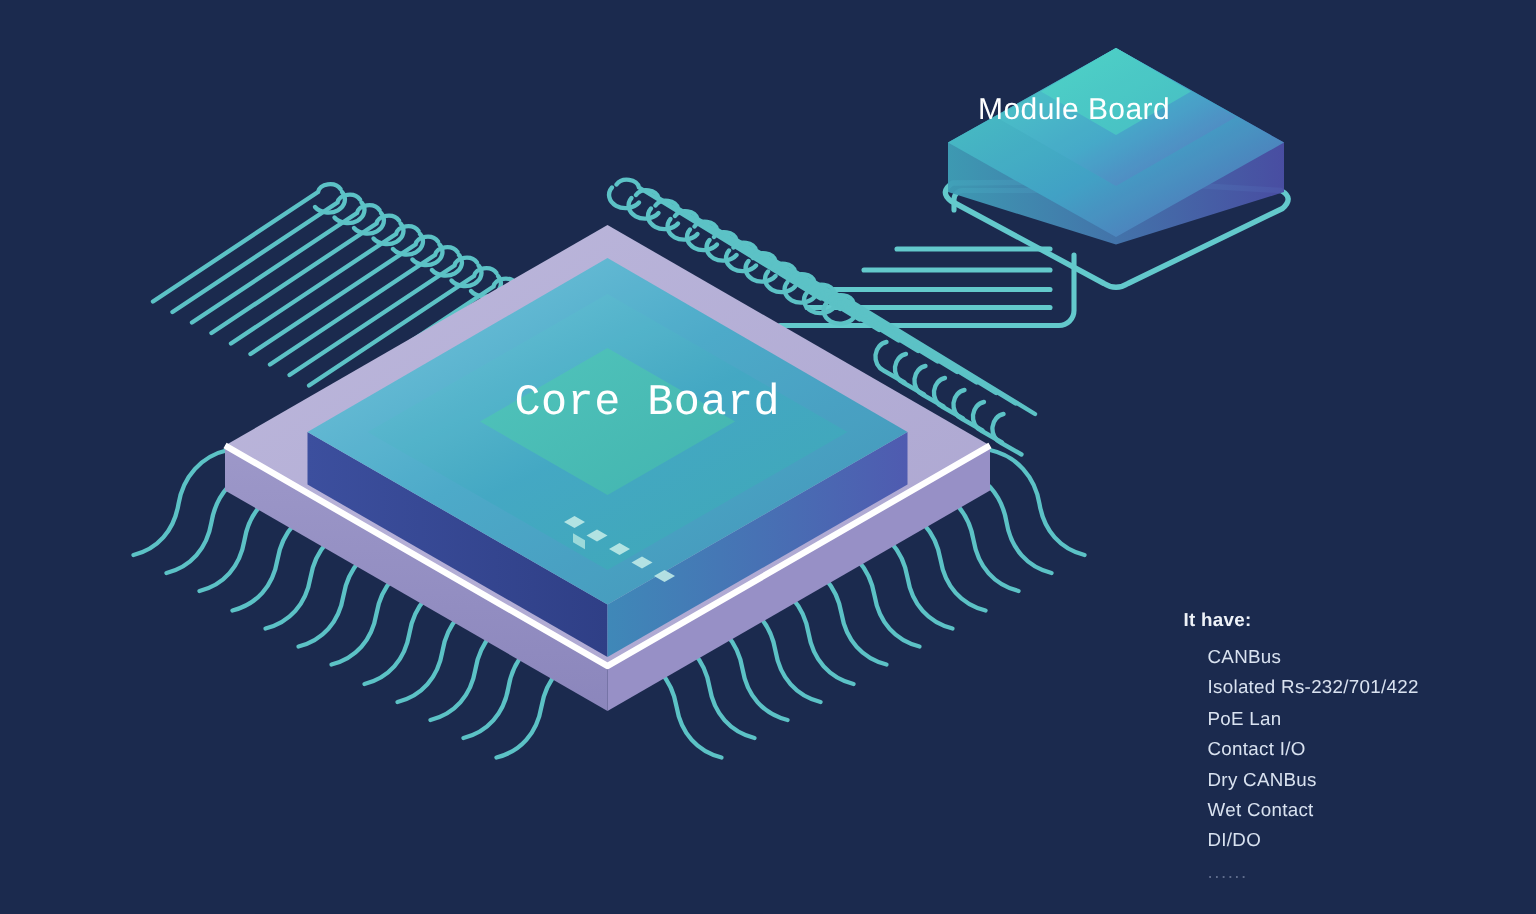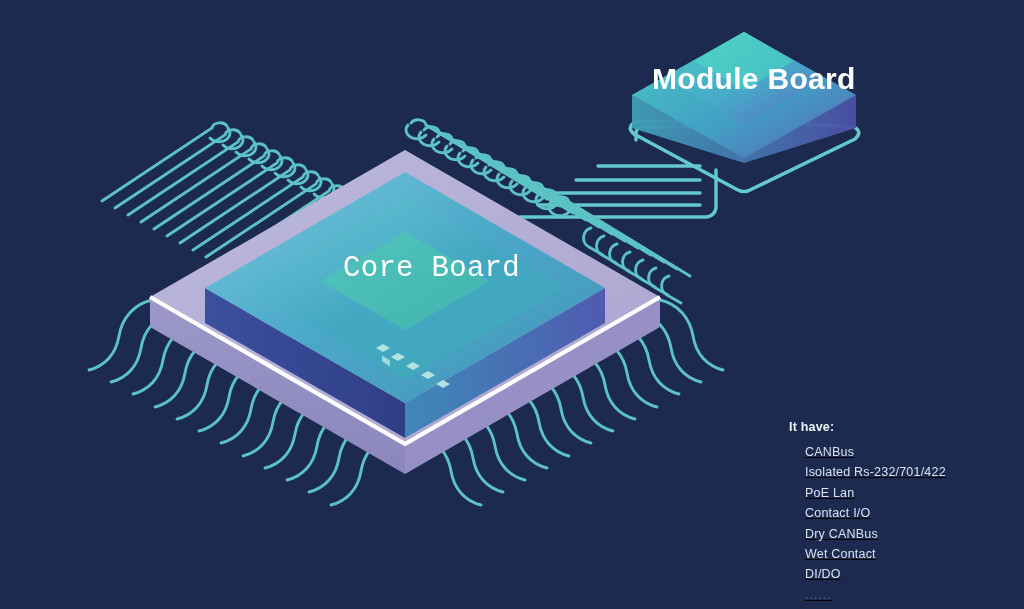--- a/index.html
+++ b/index.html
@@ -10,30 +10,30 @@
     overflow:hidden; position:relative;
   }
   #stage { position:absolute; inset:0; width:1024px; height:609px; }
   svg.board-svg { position:absolute; left:0; top:0; width:1024px; height:609px; display:block; }
 
   .board-label {
     position:absolute; color:#ffffff; font-weight:400;
     letter-spacing:0.3px; white-space:nowrap; user-select:none;
   }
   #core-board-label { left:343px; top:252px; font-size:29px;font-family:Liberation Mono, monospace; }
-  #module-board-label { left:652px; top:62px; font-size:30px;font-weight:bold; }
+  #module-board-label { left:652px; top:62px; font-size:20px; }
 
   #feature-panel {
-    position:absolute; left:789px; top:420px; width:230px;
+    position:absolute; left:789px; top:406px; width:230px;
   }
   #feature-panel .panel-title {
     color:#eef2f8; font-size:12.5px; font-weight:700;
     margin-bottom:8px; letter-spacing:0.2px;
   }
-  #feature-panel ul { list-style:none; padding-left:16px;text-decoration:underline; }
+  #feature-panel ul { list-style:none; padding-left:16px; }
   #feature-panel li {
     color:#d9e2f0; font-size:12.5px; font-weight:400;
     line-height:20.4px; letter-spacing:0.2px; white-space:nowrap;
   }
   #feature-panel li.ellipsis { color:#5f6c8c; letter-spacing:1px; }
 </style>
 </head>
 <body>
 
 <div id="stage">

